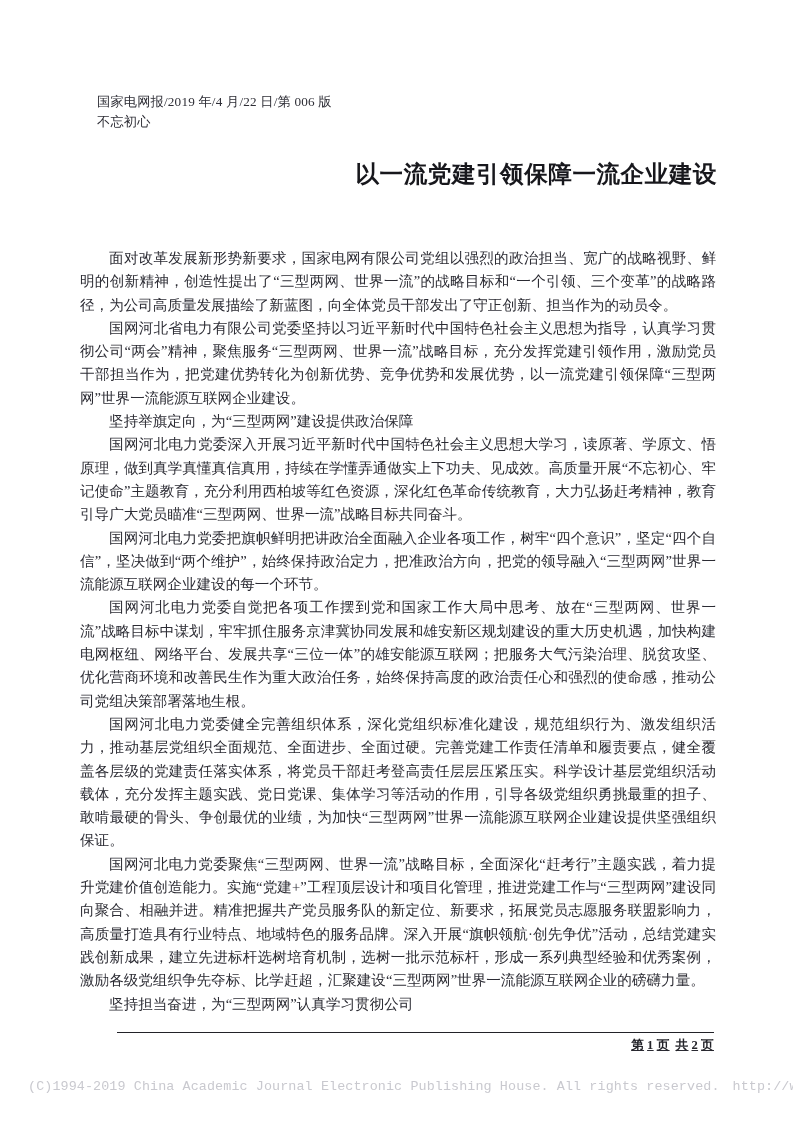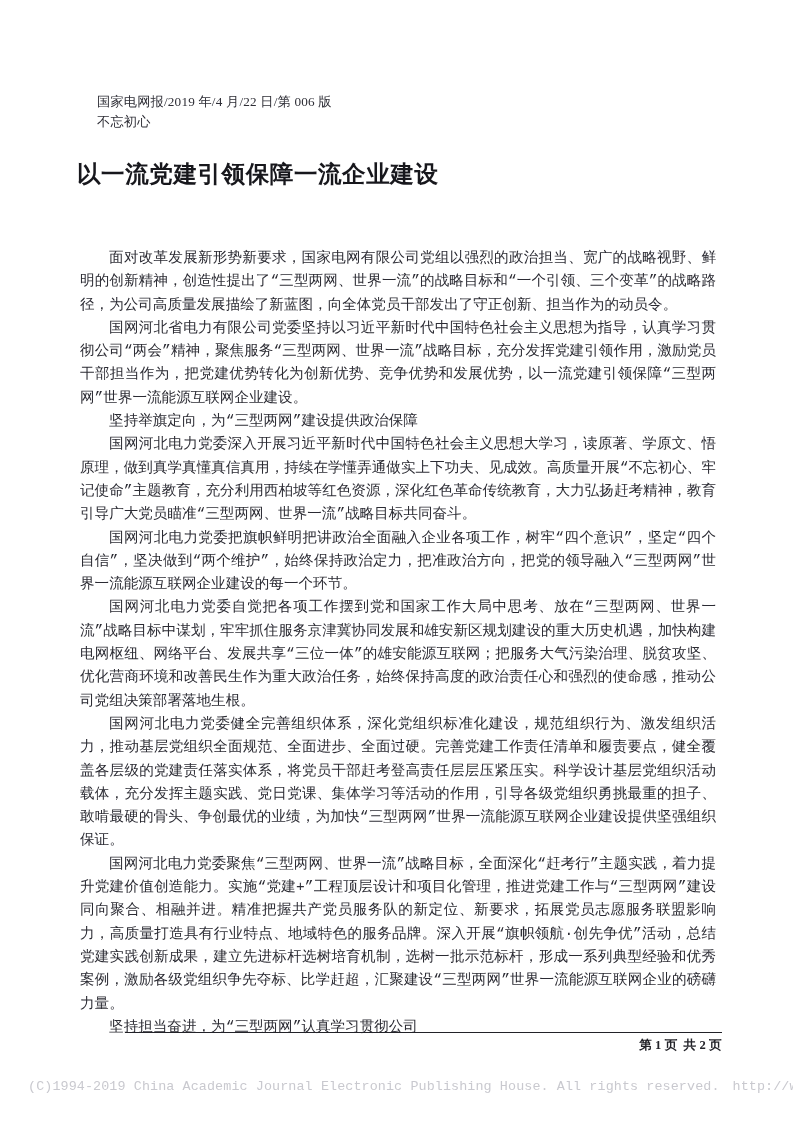--- a/index.html
+++ b/index.html
@@ -35,21 +35,21 @@
     color: #2e2e36;
     white-space: nowrap;
   }
 
   
   #title-block {
     position: absolute;
     left: 77px;
     top: 158px;
     width: 640px;
-    text-align: left;
+    text-align: right;
   }
   #doc-title {
     font-size: 23.5px;
     font-weight: bold;
     line-height: 32px;
     letter-spacing: 0.6px;
     color: #17171c;
     margin: 0;
   }
   #byline {
@@ -64,43 +64,43 @@
     display: inline-block;
     width: 17px;
   }
 
   
   #article-body {
     position: absolute;
     left: 80px;
     top: 247px;
     width: 636px;
-    font-family: Liberation Mono, monospace;
   }
   .para {
     margin: 0;
     font-size: 14.55px;
     line-height: 23.3px;
     text-align: justify;
     text-justify: inter-ideograph;
     text-indent: 2em;
     letter-spacing: 0.02px;
     color: #2b2b33;
     word-break: break-all;
   }
   .para.section-head {
     text-indent: 2em;
   }
 
   
   #page-footer {
     position: absolute;
-    left: 125px;
+    left: 117px;
     top: 1032px;
     width: 597px;
+    text-decoration: underline;
   }
   #footer-rule {
     border: 0;
     border-top: 1.1px solid #222228;
     margin: 0;
     width: 100%;
   }
   #page-number {
     margin-top: 4px;
     text-align: right;

